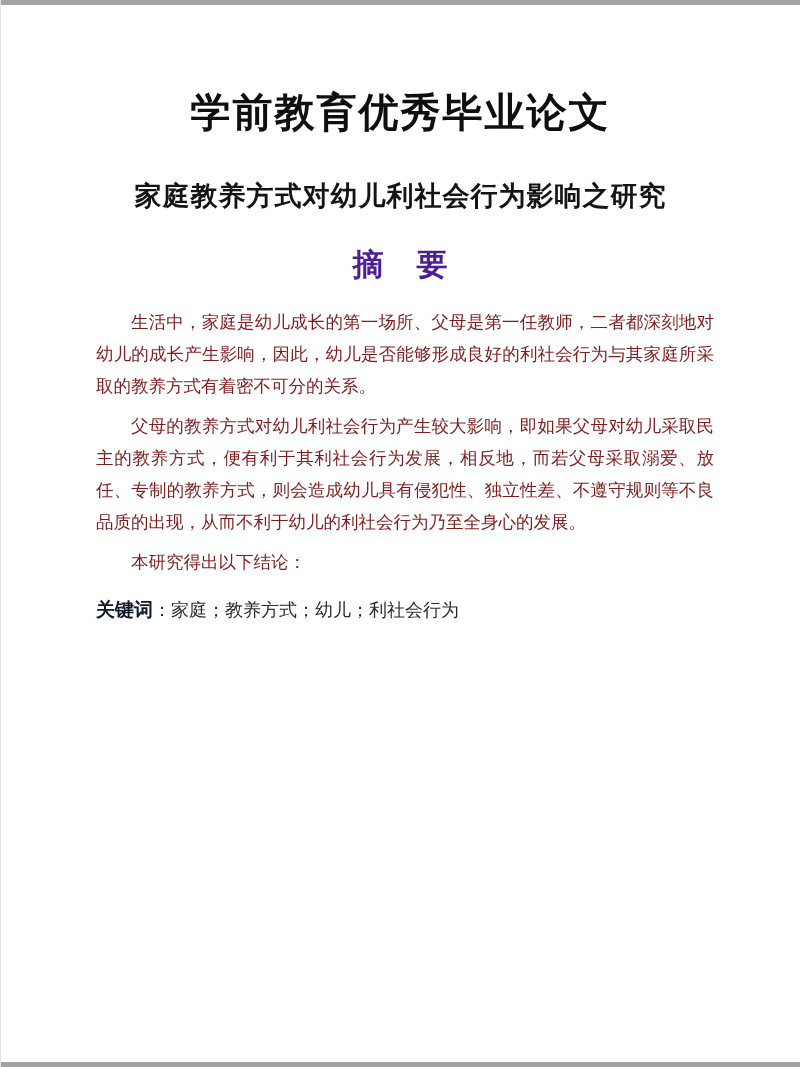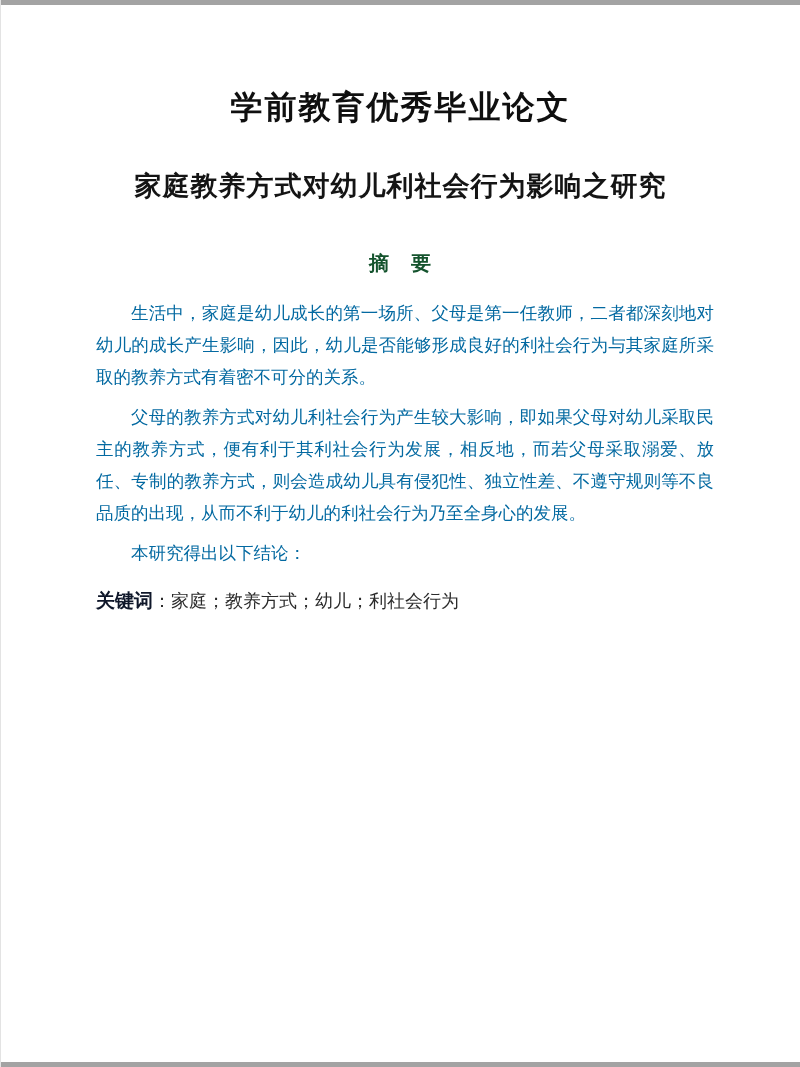--- a/index.html
+++ b/index.html
@@ -25,52 +25,52 @@
   }
   .edge-strip.top { top: 0; }
   .edge-strip.bottom { bottom: 0; }
 
   .doc-title {
     margin: 0;
     padding-top: 88px;
     text-align: center;
     font-family: "Liberation Sans", sans-serif;
     font-weight: 700;
-    font-size: 32px;
+    font-size: 40px;
     line-height: 1.2;
     letter-spacing: 2px;
     color: #0f0f0f;
   }
   .doc-subtitle {
     margin: 44px 0 0 0;
     text-align: center;
     font-family: "Liberation Sans", sans-serif;
     font-weight: 700;
     font-size: 27px;
     line-height: 1.2;
     letter-spacing: 1px;
     color: #141414;
   }
   .section-heading {
-    margin: 48px 0 0 0;
+    margin: 34px 0 0 0;
     text-align: center;
     font-family: "Liberation Sans", sans-serif;
     font-weight: 600;
-    font-size: 20px;
+    font-size: 31px;
     line-height: 1.2;
     letter-spacing: 1px;
-    color: #14532d;
+    color: #4c1d95;
   }
   .abstract-body {
     margin: 22px 95px 0 95px;
     width: 618px;
     font-family: "Liberation Serif", serif;
     font-size: 17.5px;
     line-height: 32px;
-    color: #0369a1;
+    color: #7f1d1d;
     text-align: justify;
   }
   .abstract-body p {
     margin: 0 0 8px 0;
     text-indent: 2em;
   }
   .keywords-line {
     margin: 16px 95px 0 95px;
     font-family: "Liberation Serif", serif;
     font-size: 18px;

